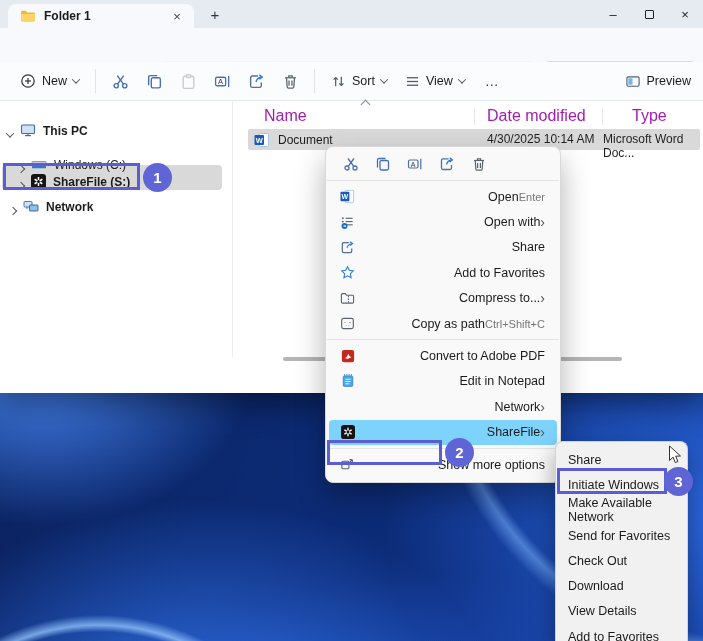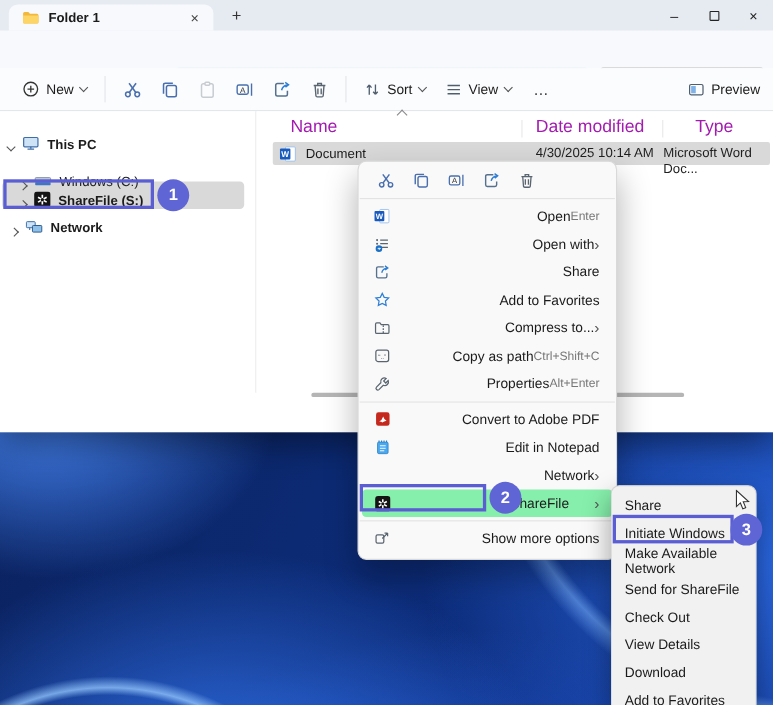--- a/index.html
+++ b/index.html
@@ -74,21 +74,21 @@
   .view-details-btn i { height:1.4px; background:#4a4a4a; display:block; }
   .view-icons-btn { position:absolute; right:2px; top:7px; width:14px; height:13px; border:1.4px solid #8f8f8f; border-radius:2px; background:#fff; }
 
   
   .ctx { left:325px; top:146px; width:236px; background:#f9f9f9; border:1px solid #d9d9d9; border-radius:8px;
          box-shadow:0 14px 30px rgba(0,0,0,.30); padding:3px 0 5px; z-index:5;text-align:right; }
   .ctx-iconrow { height:27px; display:flex; align-items:center; gap:14px; padding:0 0 0 16px; }
   .ctx-iconrow span { width:18px; height:18px; display:flex; align-items:center; justify-content:center; }
   .ctx-sep { height:1px; background:#e3e3e3; margin:3px 1px; }
   .ctx-item { height:25.4px; display:flex; align-items:center; padding:0 12px 0 10px; margin:0 3px; border-radius:4px; }
-  .ctx-item.hov { background:#86efac;gap:23px; }
+  .ctx-item.hov { background:#7dd3fc; }
   .ci-icon { width:17px; height:17px; margin-right:11px; display:flex; align-items:center; justify-content:center; }
   .ci-label { flex:1; font-size:12.5px; }
   .ci-extra { font-size:11px; color:#777; }
   .ci-arrow { font-size:14px; color:#555; line-height:1; }
 
   
   .submenu { left:555px; top:441px; width:133px; height:200px; background:#f1f1f1; border:1px solid #d2d2d2; border-bottom:0;
              border-radius:8px 8px 0 0; box-shadow:0 10px 24px rgba(0,0,0,.35); padding-top:5px; z-index:6; }
   .sub-item { height:25.3px; display:flex; align-items:center; padding-left:12px; font-size:12.5px; }
 
@@ -443,29 +443,20 @@
   <div class="ctx-item">
     <span class="ci-icon">
         <svg width="15" height="15" viewBox="0 0 16 16">
           <rect x="1.8" y="2.5" width="12.4" height="11" rx="2" fill="none" stroke="#5a6570" stroke-width="1.2"></rect>
           <text x="8" y="10.6" font-size="6.5" fill="#5a6570" text-anchor="middle" font-family="Liberation Sans">“..”</text>
         </svg>
       </span>
     <span class="ci-label">Copy as path</span>
     <span class="ci-extra">Ctrl+Shift+C</span>
   </div>
-  <div class="ctx-item">
-    <span class="ci-icon">
-        <svg width="15" height="15" viewBox="0 0 16 16">
-          <path d="M13.8 4.2 L11.4 6.6 9.4 4.6 11.8 2.2 A3.6 3.6 0 0 0 6.6 6.4 L2.4 10.6 A1.7 1.7 0 0 0 4.8 13 L9 8.8 A3.6 3.6 0 0 0 13.8 4.2 Z" fill="none" stroke="#5a6570" stroke-width="1.2"></path>
-        </svg>
-      </span>
-    <span class="ci-label">Properties</span>
-    <span class="ci-extra">Alt+Enter</span>
-  </div>
   <div class="ctx-sep"></div>
 
   <div class="ctx-item">
     <span class="ci-icon">
         <svg width="14" height="14" viewBox="0 0 16 16">
           <rect x="1" y="1" width="14" height="14" rx="2.5" fill="#c5281c"></rect>
           <path d="M4.2 10.6 Q7.2 9.4 8.4 5.4 Q9.2 8.6 11.9 9.6 Q9.3 9.9 7.4 11.6 Q6.5 10.3 4.2 10.6 Z" fill="#fff"></path>
         </svg>
       </span>
     <span class="ci-label">Convert to Adobe PDF</span>
@@ -520,30 +511,30 @@
   <div class="sub-item">
       <span>Share</span>
     </div>
   <div class="sub-item">
       <span>Initiate Windows</span>
     </div>
   <div class="sub-item">
       <span>Make Available Network</span>
     </div>
   <div class="sub-item">
-      <span>Send for ShareFile</span>
+      <span>Send for Favorites</span>
     </div>
   <div class="sub-item">
       <span>Check Out</span>
     </div>
   <div class="sub-item">
+      <span>Download</span>
+    </div>
+  <div class="sub-item">
       <span>View Details</span>
-    </div>
-  <div class="sub-item">
-      <span>Download</span>
     </div>
   <div class="sub-item">
       <span>Add to Favorites</span>
     </div>
 </div>
 
 <div class="abs ann-rect" style="left:3px;top:163px;width:137px;height:27px"></div>
 <div class="abs callout" style="left:143px;top:163px">1</div>
 
 <div class="abs ann-rect" style="left:327px;top:440px;width:115px;height:25px"></div>

